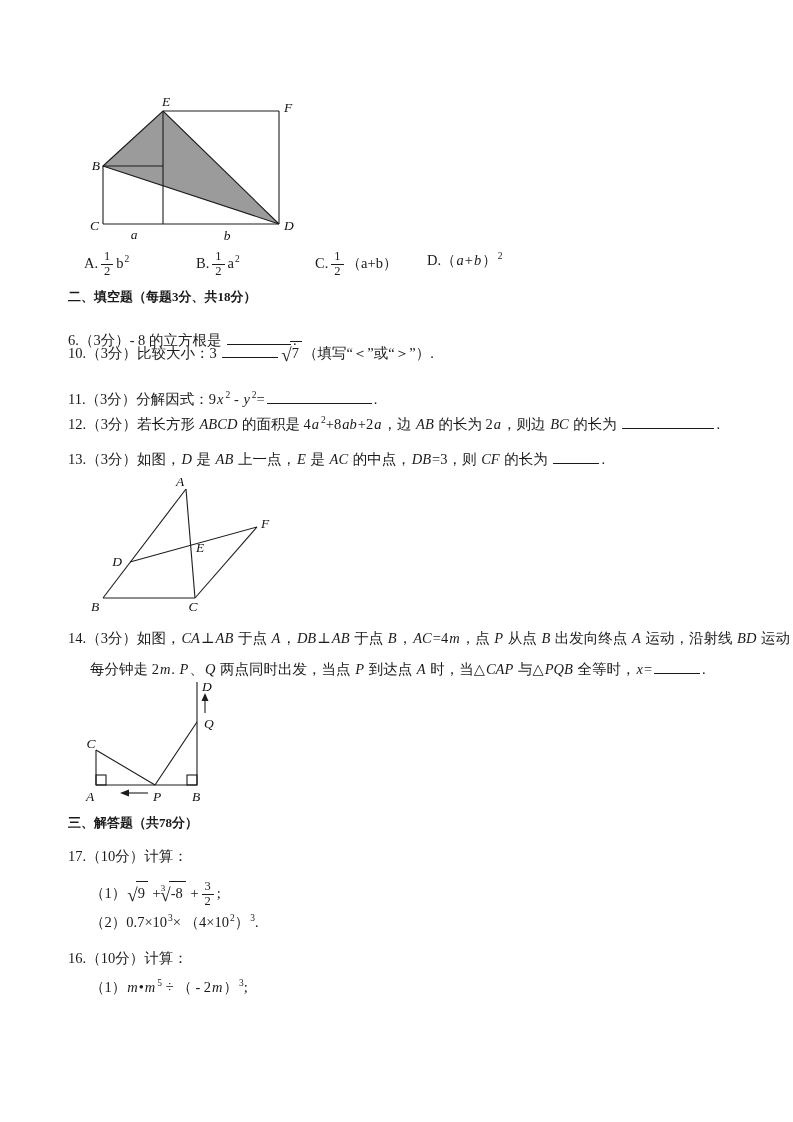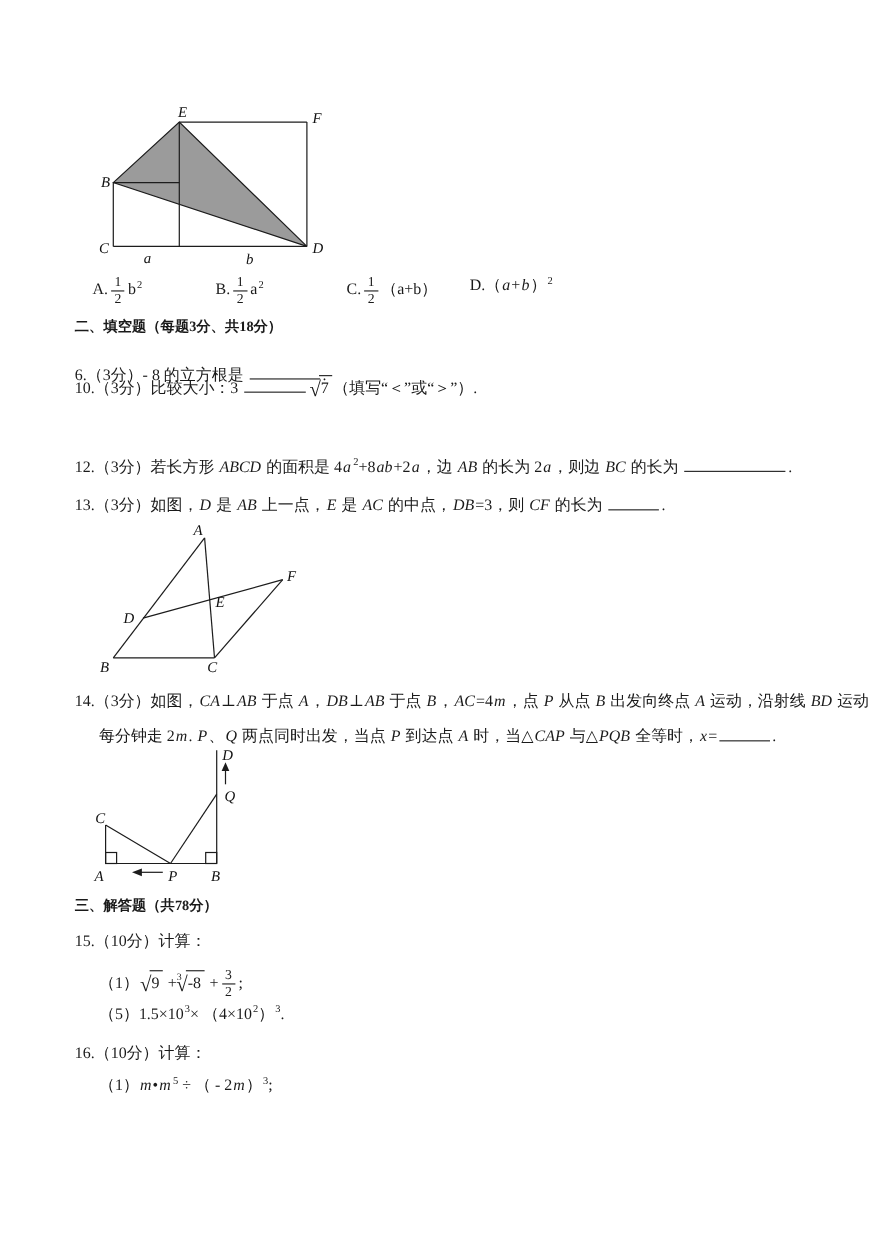--- a/index.html
+++ b/index.html
@@ -94,29 +94,30 @@
   <div class="line" style="left:315px;top:250px"><span>C.</span><span class="frac">
         <span class="fn">1</span>
         <span class="fd">2</span>
       </span><span>（a+b）</span></div>
   <div class="line" style="left:427px;top:250px"><span>D.（</span><span class="it">a</span><span>+</span><span class="it">b</span><span>）</span><sup>2</sup></div>
 
   <div class="line heading" style="left:68px;top:287px">二、填空题（每题3分、共18分）</div>
 
   <div class="line" style="left:68px;top:329px"><span>6.（3分）- 8 的立方根是 </span><span class="blank" style="width: 64px;"></span><span>.</span></div>
   <div class="line" style="left:68px;top:341px"><span>10.（3分）比较大小：3 </span><span class="blank" style="width: 56px;"></span><span class="sqrt"><span class="rsign">√</span><span class="rbar">7</span></span><span>（填写“＜”或“＞”）.</span></div>
+  <div class="line" style="left:68px;top:388px"><span>11.（3分）分解因式：9</span><span class="it">x</span><sup>2</sup><span> - </span><span class="it">y</span><sup>2</sup><span>=</span><span class="blank" style="width: 105px;"></span><span>.</span></div>
   <div class="line" style="left:68px;top:413px"><span>12.（3分）若长方形 </span><span class="it">ABCD</span><span> 的面积是 4</span><span class="it">a</span><sup>2</sup><span>+8</span><span class="it">ab</span><span>+2</span><span class="it">a</span><span>，边 </span><span class="it">AB</span><span> 的长为 2</span><span class="it">a</span><span>，则边 </span><span class="it">BC</span><span> 的长为 </span><span class="blank" style="width: 92px;"></span><span>.</span></div>
   <div class="line" style="left:68px;top:448px"><span>13.（3分）如图，</span><span class="it">D</span><span> 是 </span><span class="it">AB</span><span> 上一点，</span><span class="it">E</span><span> 是 </span><span class="it">AC</span><span> 的中点，</span><span class="it">DB</span><span>=3，则 </span><span class="it">CF</span><span> 的长为 </span><span class="blank" style="width: 46px;"></span><span>.</span></div>
   <div class="line" style="left:68px;top:628px"><span>14.（3分）如图，</span><span class="it">CA</span><span>⊥</span><span class="it">AB</span><span> 于点 </span><span class="it">A</span><span>，</span><span class="it">DB</span><span>⊥</span><span class="it">AB</span><span> 于点 </span><span class="it">B</span><span>，</span><span class="it">AC</span><span>=4</span><span class="it">m</span><span>，点 </span><span class="it">P</span><span> 从点 </span><span class="it">B</span><span> 出发向终点 </span><span class="it">A</span><span> 运动，沿射线 </span><span class="it">BD</span><span> 运动</span></div>
   <div class="line" style="left:90px;top:658px"><span>每分钟走 2</span><span class="it">m</span><span>. </span><span class="it">P</span><span>、</span><span class="it">Q</span><span> 两点同时出发，当点 </span><span class="it">P</span><span> 到达点 </span><span class="it">A</span><span> 时，当△</span><span class="it">CAP</span><span> 与△</span><span class="it">PQB</span><span> 全等时，</span><span class="it">x</span><span>=</span><span class="blank" style="width: 46px;"></span><span>.</span></div>
 
   <div class="line heading" style="left:68px;top:813px">三、解答题（共78分）</div>
 
-  <div class="line" style="left:68px;top:846px"><span>15.（10分）计算：</span></div>
+  <div class="line" style="left:68px;top:846px"><span>17.（10分）计算：</span></div>
   <div class="line" style="left:90px;top:878px"><span>（1）</span><span class="sqrt"><span class="rsign">√</span><span class="rbar">9</span></span><span> +</span><span class="sqrt"><span class="ridx">3</span><span class="rsign">√</span><span class="rbar">-8</span></span><span> +</span><span class="frac">
         <span class="fn">3</span>
         <span class="fd">2</span>
       </span><span>;</span></div>
-  <div class="line" style="left:90px;top:912px"><span>（5）1.5×10</span><sup>3</sup><span>× （4×10</span><sup>2</sup><span>）</span><sup>3</sup><span>.</span></div>
+  <div class="line" style="left:90px;top:912px"><span>（2）0.7×10</span><sup>3</sup><span>× （4×10</span><sup>2</sup><span>）</span><sup>3</sup><span>.</span></div>
   <div class="line" style="left:68px;top:948px"><span>16.（10分）计算：</span></div>
   <div class="line" style="left:90px;top:977px"><span>（1）</span><span class="it">m</span><span>•</span><span class="it">m</span><sup>5</sup><span> ÷ （ - 2</span><span class="it">m</span><span>）</span><sup>3</sup><span>;</span></div>
 
 </div>
 
 </body></html>

